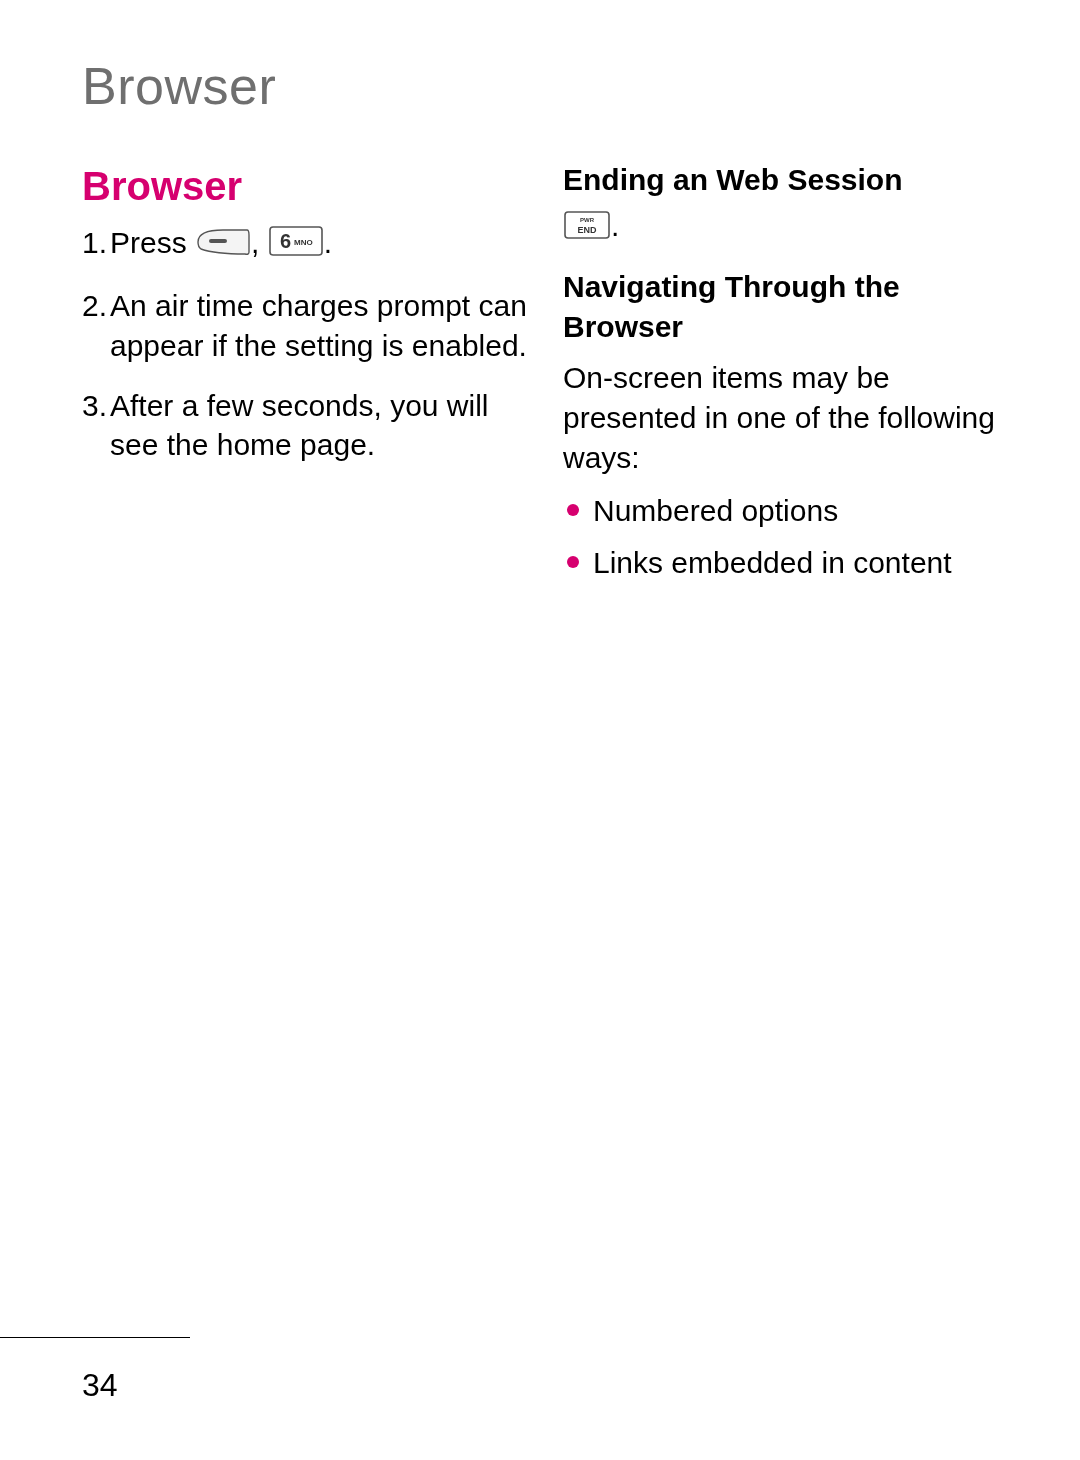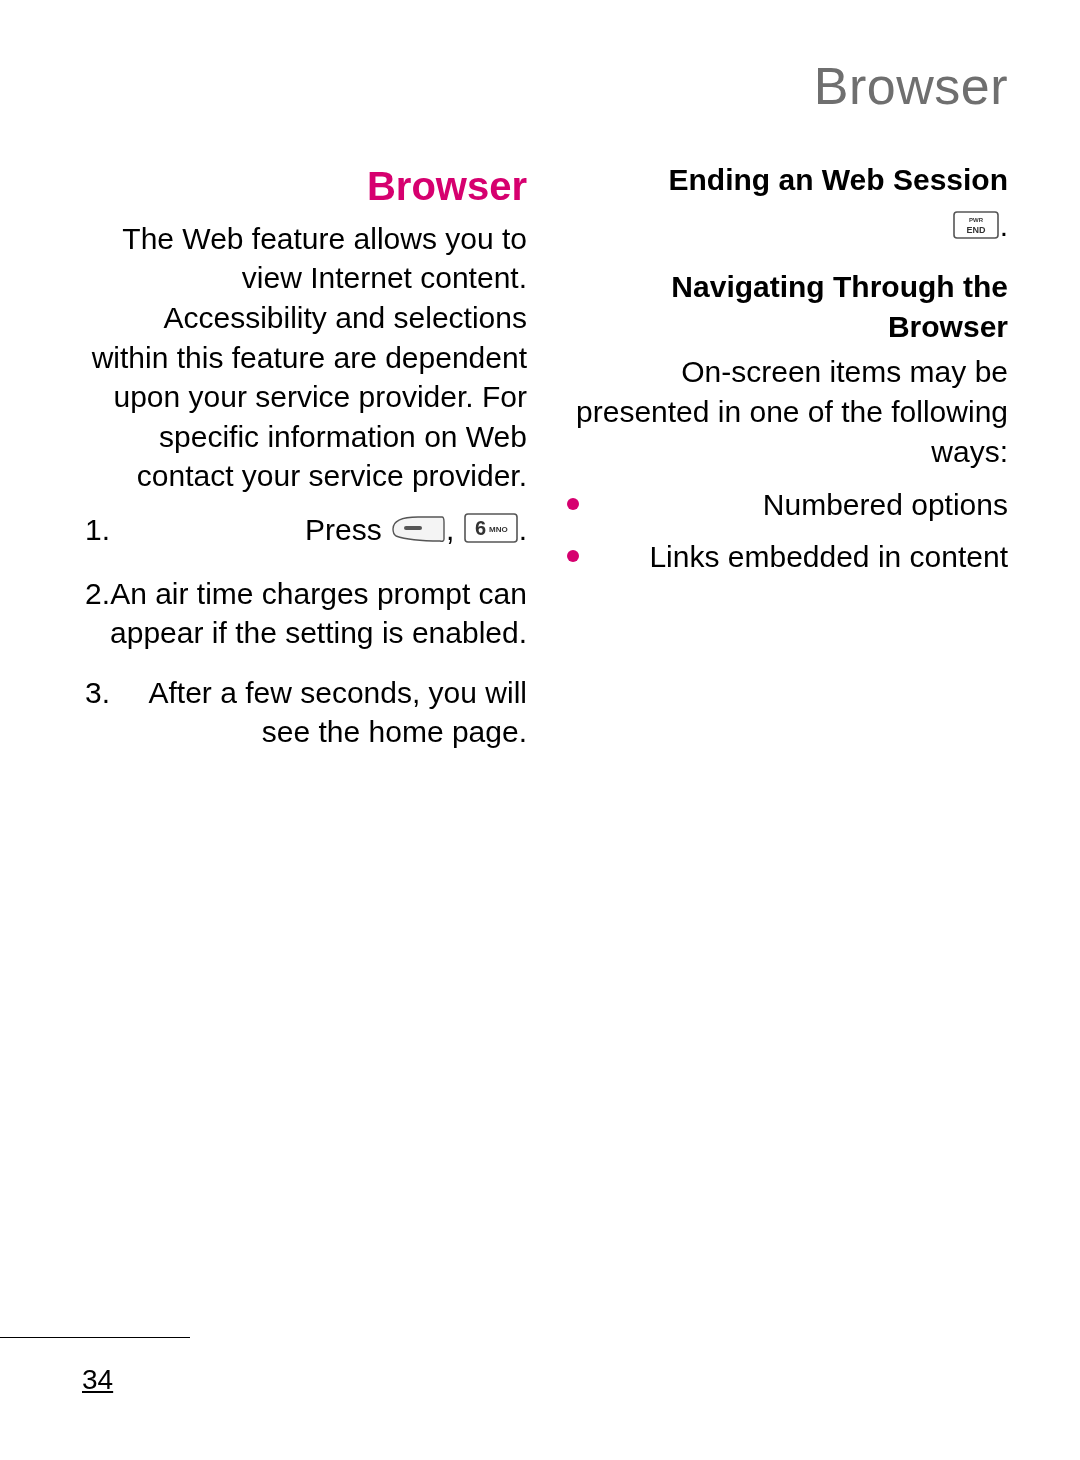--- a/index.html
+++ b/index.html
@@ -11,21 +11,20 @@
     font-family: "Gill Sans", "Gill Sans MT", "Trebuchet MS", "Segoe UI", sans-serif;
     color: #000;
     position: relative;
     overflow: hidden;
   }
   .page {
     padding: 56px 72px 16px 82px;
     box-sizing: border-box;
     width: 100%;
     height: 100%;
-    text-align: right;
   }
   .chapter-title {
     font-size: 52px;
     font-weight: 300;
     color: #6f6f6f;
     letter-spacing: 0.5px;
     margin: 0 0 44px 0;
   }
   .columns {
     display: flex;
@@ -54,21 +53,21 @@
     margin-bottom: 20px;
   }
   .step-num { min-width: 28px; }
   .step-body { flex: 1; }
   .heading-bold {
     font-weight: 700;
     margin: 0 0 6px 0;
   }
   .heading-bold-mt {
     font-weight: 700;
-    margin: 18px 0 6px 0;
+    margin: 18px 0 12px 0;
   }
   .bullet-list { list-style: none; padding: 0; margin: 14px 0 0 0; }
   .bullet-list li { display: flex; align-items: flex-start; margin-bottom: 12px; }
   .magenta-dot {
     width: 12px; height: 12px; border-radius: 50%;
     background: #d6006f; margin: 13px 14px 0 4px; flex: 0 0 auto;
   }
   .bullet-title { font-weight: 400; }
   .bullet-body { margin: 10px 0 0 30px; }
   .bullet-wrap { flex: 1; }
@@ -78,23 +77,22 @@
     display: inline-block;
     vertical-align: -4px;
   }
   .key-softkey svg { width: 56px; height: 30px; }
   .key-6mno svg { width: 56px; height: 32px; }
   .key-end svg { width: 48px; height: 30px; }
 
   .page-number {
     position: absolute;
     left: 82px;
-    bottom: 64px;
-    font-size: 28px;
-    text-decoration: underline;
+    bottom: 56px;
+    font-size: 32px;
   }
   .footer-rule {
     position: absolute;
     left: 0;
     bottom: 122px;
     width: 190px;
     height: 1px;
     background: #000;
   }
 </style>
@@ -102,21 +100,20 @@
 <body>
 
 <div class="page">
 
   <h1 class="chapter-title">Browser</h1>
 
   <div class="columns">
 
     <div class="col">
       <h2 class="section-magenta">Browser</h2>
-      <p class="para">The Web feature allows you to view Internet content. Accessibility and selections within this feature are dependent upon your service provider. For specific information on Web contact your service provider.</p>
 
       <ol class="step-list">
         <li>
           <span class="step-num">1.</span>
           <span class="step-body">
             <span>Press </span><span class="key key-softkey">
               <svg viewBox="0 0 56 30">
                 <path d="M3 15 Q3 3 28 3 L52 3 Q54 3 54 8 L54 25 Q54 28 50 27 Q20 27 6 22 Q3 20 3 15 Z" fill="#f4f4f4" stroke="#555" stroke-width="1.4"></path>
                 <rect x="14" y="12" width="18" height="4" rx="2" fill="#555"></rect>
               </svg>

